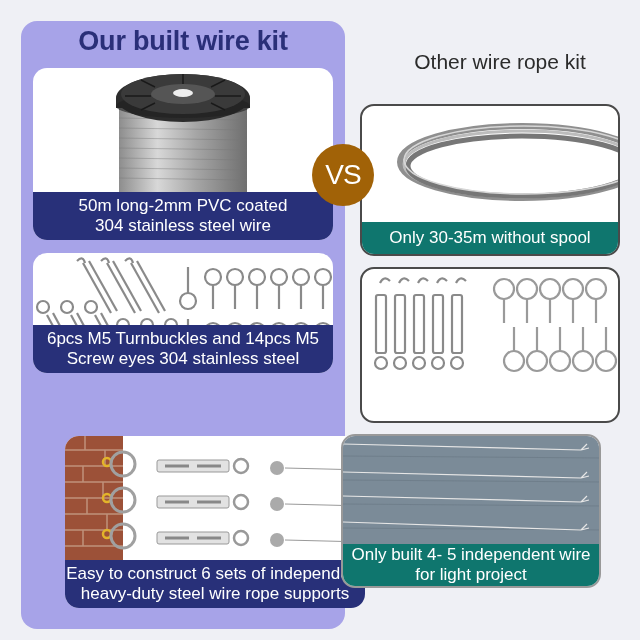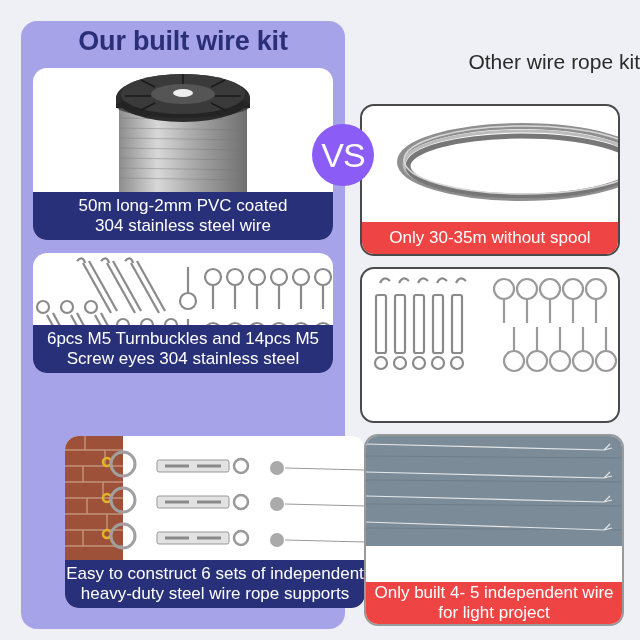--- a/index.html
+++ b/index.html
@@ -11,39 +11,39 @@
   }
   .left-panel {
     position: absolute; left: 21px; top: 21px; width: 324px; height: 608px;
     background: #a7a3e8; border-radius: 16px;
   }
   .left-title {
     position: absolute; left: 21px; top: 26px; width: 324px; text-align: center;
     font-size: 27px; font-weight: bold; color: #2a2f78; letter-spacing: -0.2px;
   }
   .right-title {
-    position: absolute; left: 360px; top: 50px; width: 280px; text-align: right;
+    position: absolute; left: 360px; top: 50px; width: 280px; text-align: center;
     font-size: 21px; color: #2b2b2b;
   }
   .card {
     position: absolute; border-radius: 14px; overflow: hidden; background: #ffffff;
   }
   .card .img { position: absolute; left: 0; top: 0; right: 0; }
   .card .caption {
     position: absolute; left: 0; right: 0; bottom: 0;
     color: #ffffff; text-align: center; font-size: 17px; line-height: 20px;
     display: flex; align-items: center; justify-content: center; white-space: pre-line;
   }
   .card.ours .caption { background: #283079; }
   .card.other { border: 2px solid #4a4a4a; }
-  .card.other .caption { background: #ef4444; }
+  .card.other .caption { background: #0f766e; }
   .vs {
-    position: absolute; left: 312px; top: 124px; width: 62px; height: 62px;
-    border-radius: 50%; background: #8b5cf6; color: #fff;
-    font-size: 34px; display: flex; align-items: center; justify-content: center;
+    position: absolute; left: 312px; top: 144px; width: 62px; height: 62px;
+    border-radius: 50%; background: #a16207; color: #fff;
+    font-size: 28px; display: flex; align-items: center; justify-content: center;
     letter-spacing: -1px;
   }
 </style>
 </head>
 <body>
 
 <div class="left-panel"></div>
 <div class="left-title">Our built wire kit</div>
 <div class="right-title">Other wire rope kit</div>
 
@@ -254,21 +254,21 @@
           <line x1="198" y1="58" x2="198" y2="82"></line>
         <circle cx="221" cy="92" r="10"></circle>
           <line x1="221" y1="58" x2="221" y2="82"></line>
         <circle cx="244" cy="92" r="10"></circle>
           <line x1="244" y1="58" x2="244" y2="82"></line>
       </g>
     </svg>
   </div>
 </div>
 
-<div class="card other" style="left:364px;top:434px;width:260px;height:192px;border-color:#999;">
+<div class="card other" style="left:341px;top:434px;width:260px;height:154px;border-color:#999;">
   <div class="img" style="height:110px;background:#7b8b98;">
     <svg width="260" height="110" viewBox="0 0 260 110">
       <g stroke="#6b7a86" stroke-width="1" opacity="0.7">
         <line x1="0" y1="20" x2="260" y2="22"></line>
           <line x1="0" y1="44" x2="260" y2="46"></line>
         <line x1="0" y1="68" x2="260" y2="70"></line>
           <line x1="0" y1="92" x2="260" y2="94"></line>
       </g>
       <g stroke="#e6e6e6" stroke-width="1.2" fill="none">
         <line x1="0" y1="8" x2="238" y2="14"></line>

